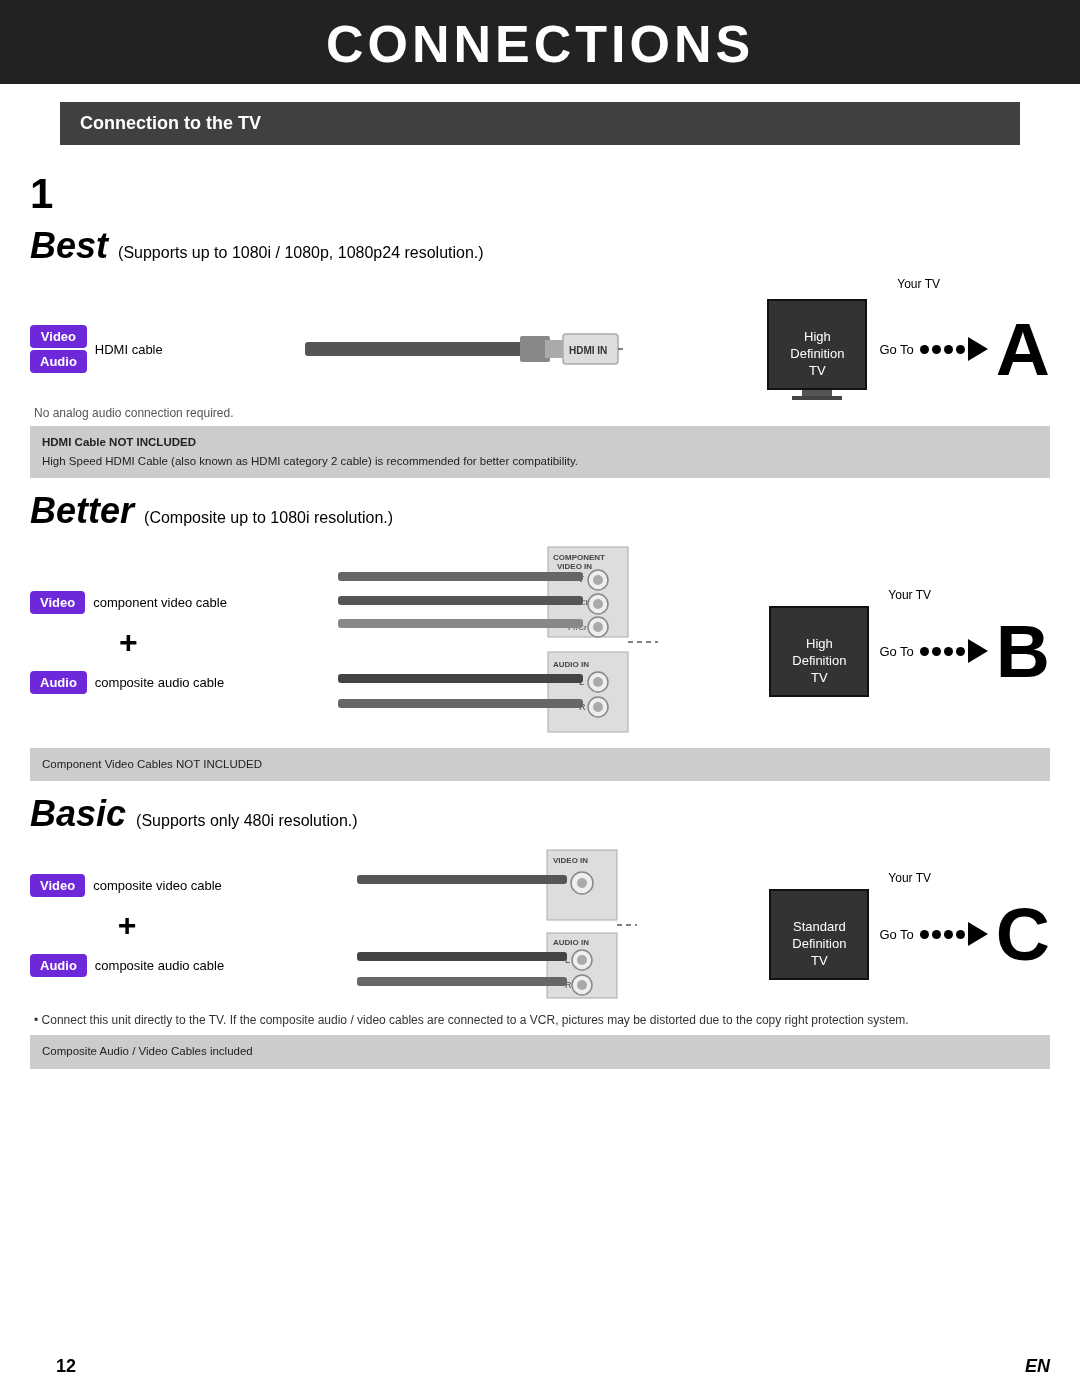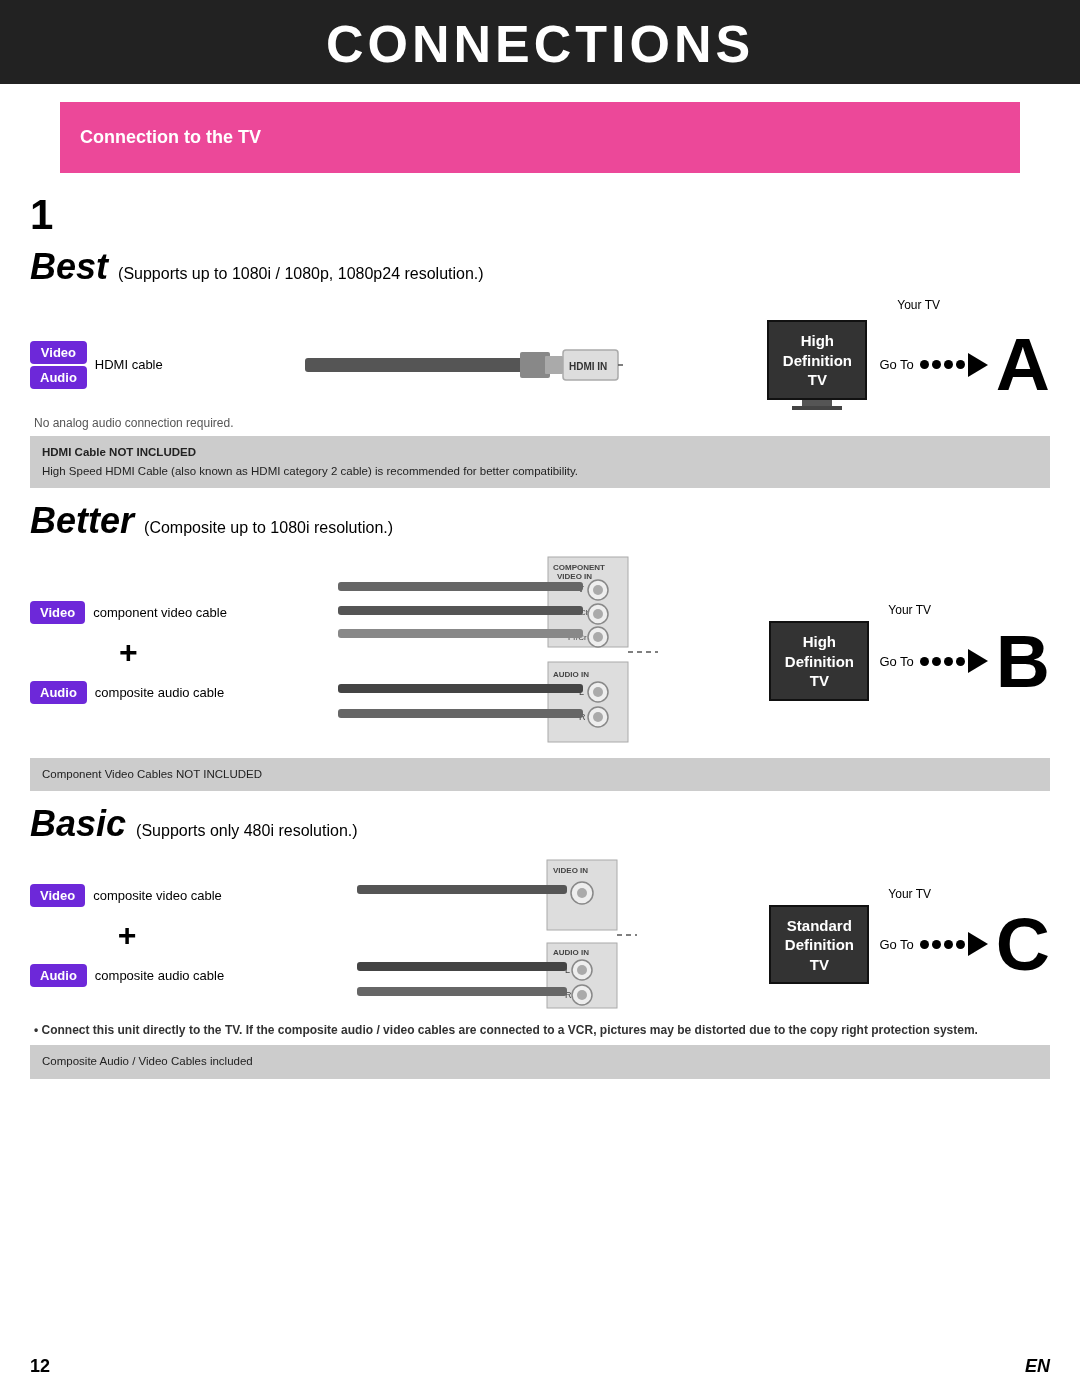--- a/index.html
+++ b/index.html
@@ -21,23 +21,23 @@
     .page-title {
       color: #fff;
       font-size: 52px;
       font-weight: 900;
       letter-spacing: 4px;
       text-transform: uppercase;
     }
 
     
     .section-bar {
-      background: #ec4899;
-      padding: 25px 20px;
-      margin: 5px 30px;
+      background: #404040;
+      padding: 11px 20px;
+      margin: 12px 30px;
       margin-top: 18px;
     }
     .section-bar-title {
       color: #fff;
       font-size: 18px;
       font-weight: 700;
     }
 
     
     .main-content {
@@ -177,23 +177,23 @@
       font-size: 32px;
       font-weight: 900;
       text-align: center;
       margin: 6px 0;
       color: #000;
     }
     .tv-body {
       background: #333;
       color: #fff;
       text-align: center;
-      font-size: 15px;
-      font-weight: 700;
-      padding: 9px 12px 8px;
+      font-size: 13px;
+      font-weight: 400;
+      padding: 28px 12px 8px;
       border: 2px solid #111;
       min-width: 100px;
       line-height: 1.3;
     }
     .tv-stand {
       width: 30px;
       height: 6px;
       background: #555;
       margin: 0 auto;
     }
@@ -210,36 +210,36 @@
       bottom: 20px;
       left: 30px;
       right: 30px;
       display: flex;
       justify-content: space-between;
       align-items: center;
     }
     .page-num {
       font-size: 18px;
       font-weight: 700;
+      margin-left: 26px;
     }
     .page-lang {
       font-size: 18px;
       font-weight: 700;
       font-style: italic;
     }
 
     
     .bullet-note {
       font-size: 12px;
       color: #333;
       margin: 6px 0;
       padding-left: 14px;
       text-indent: -10px;
       line-height: 1.5;
-      font-weight: bold;
     }
 
     .section-wrapper {
       margin-bottom: 12px;
     }
   </style>
 </head>
 <body>
 
 <div class="page-header">

